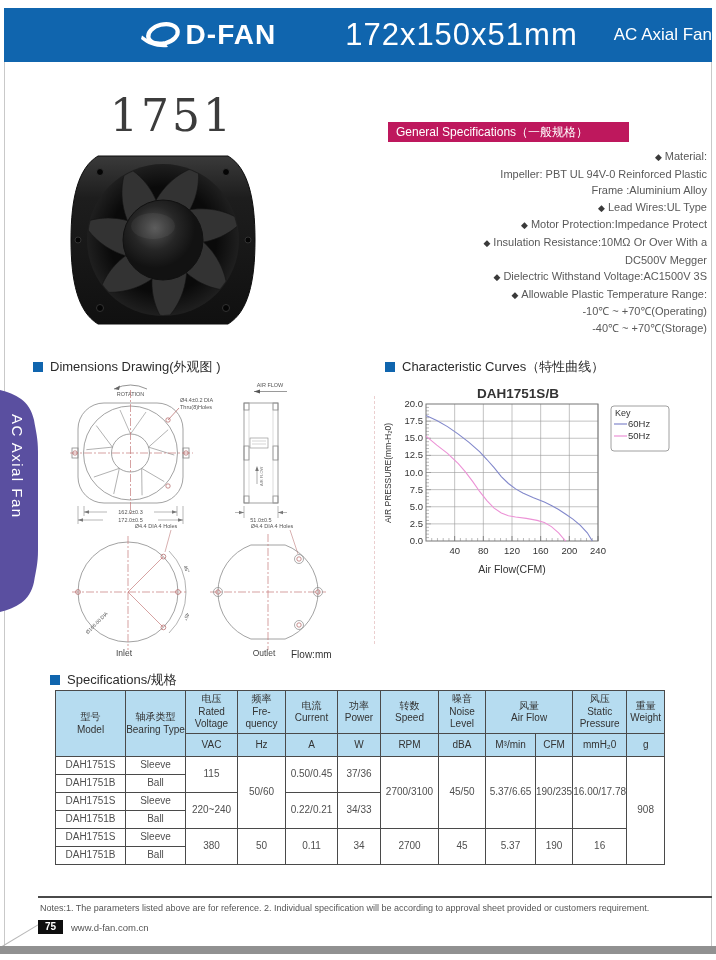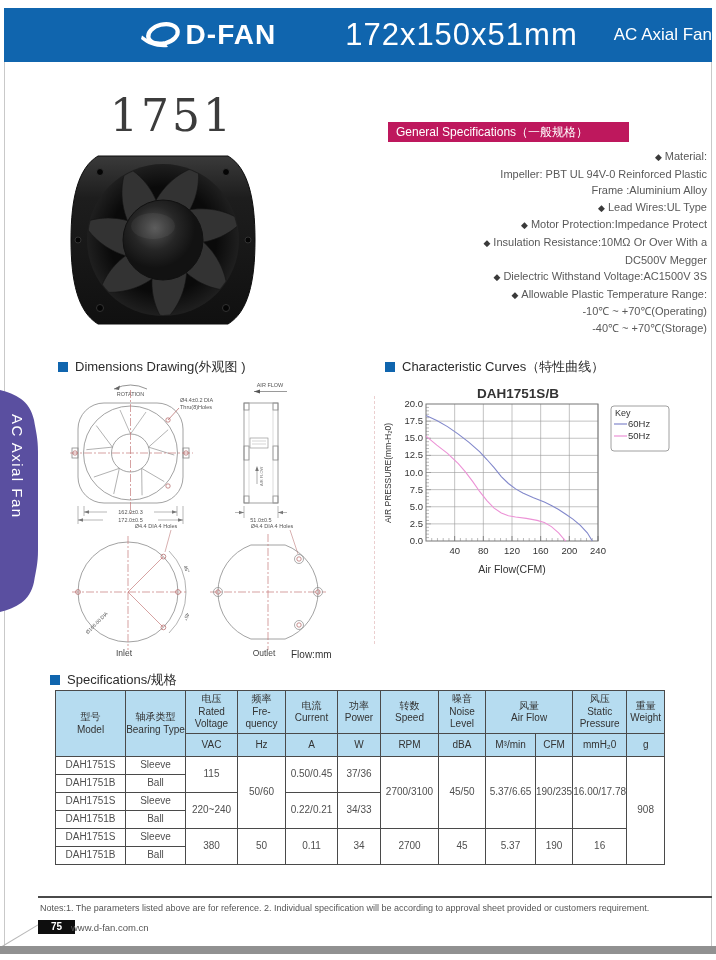--- a/index.html
+++ b/index.html
@@ -44,21 +44,21 @@
   .spec-table{left:55px;top:690px;border-collapse:collapse;table-layout:fixed;font-size:10px;color:#4f4f4f;text-align:center;}
   .spec-table th,.spec-table td{border:1px solid #4a4a4a;padding:0;overflow:hidden;line-height:1.25;}
   .spec-table thead th{background:#b6dcf0;font-weight:normal;color:#333;}
   .spec-table .h-row th{height:42px;}
   .spec-table .u-row th{height:22px;text-align:center;}
   .spec-table tbody td{height:17px;background:#fff;}
 
   
   .rule{left:38px;top:896px;width:674px;height:2px;background:#4a4a4a;}
   .notes{left:40px;top:903px;width:665px;font-size:9px;color:#555;}
-  .pageno{left:38px;top:920px;width:37px;height:14px;background:#0e0e0e;color:#fff;font-size:10px;font-weight:bold;text-align:center;line-height:14px;}
+  .pageno{left:38px;top:920px;width:25px;height:14px;background:#0e0e0e;color:#fff;font-size:10px;font-weight:bold;text-align:center;line-height:14px;}
   .site{left:71px;top:922px;font-size:9.5px;color:#555;}
 
   svg text{font-family:"Liberation Sans",sans-serif;}
 </style>
 </head>
 <body>
 
 <div class="page">
 
   <div class="abs hdr">
@@ -135,21 +135,21 @@
     <div class="gs-line"><span class="dm">◆</span><span>Lead Wires:UL Type</span></div>
     <div class="gs-line"><span class="dm">◆</span><span>Motor Protection:Impedance Protect</span></div>
     <div class="gs-line"><span class="dm">◆</span><span>Insulation Resistance:10MΩ Or Over With a</span></div>
     <div class="gs-line cont"><span>DC500V Megger</span></div>
     <div class="gs-line"><span class="dm">◆</span><span>Dielectric Withstand Voltage:AC1500V 3S</span></div>
     <div class="gs-line"><span class="dm">◆</span><span>Allowable Plastic Temperature Range:</span></div>
     <div class="gs-line cont"><span>-10℃ ~ +70℃(Operating)</span></div>
     <div class="gs-line cont"><span>-40℃ ~ +70℃(Storage)</span></div>
   </div>
 
-  <div class="abs sec" style="left:58px;top:358px">
+  <div class="abs sec" style="left:33px;top:358px">
     <div class="sq"></div>
     <span>Dimensions Drawing(外观图 )</span>
   </div>
   <div class="abs sec" style="left:385px;top:358px">
     <div class="sq"></div>
     <span>Characteristic Curves（特性曲线）</span>
   </div>
   <div class="abs sec" style="left:50px;top:671px">
     <div class="sq"></div>
     <span>Specifications/规格</span>

